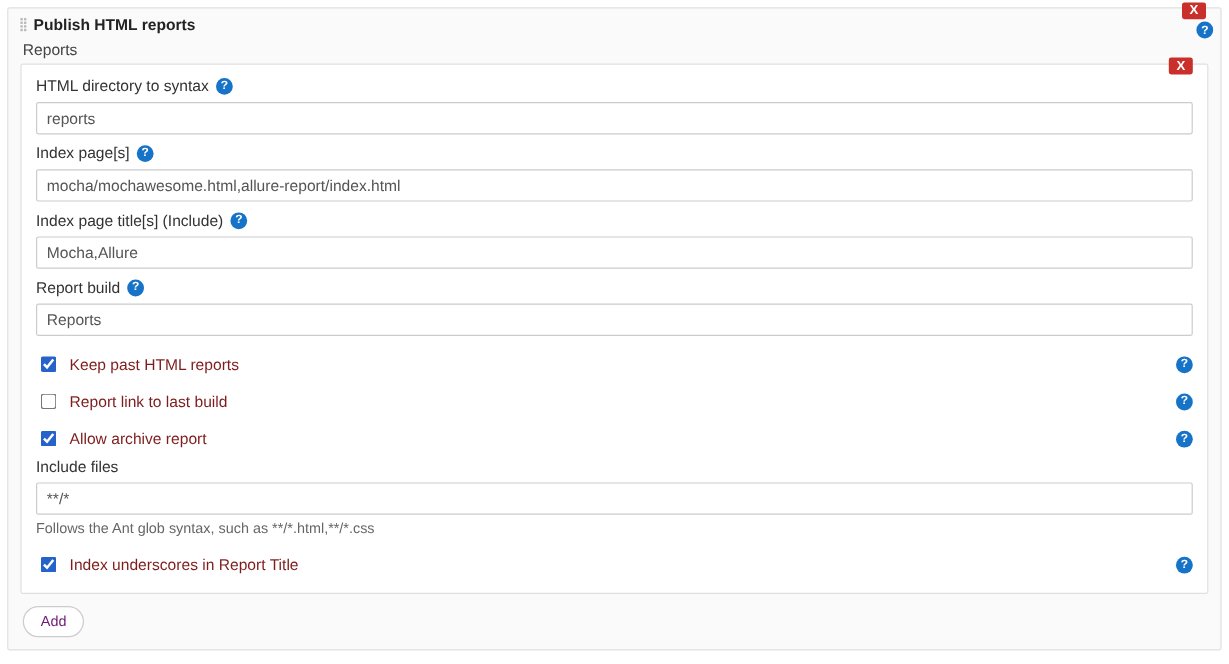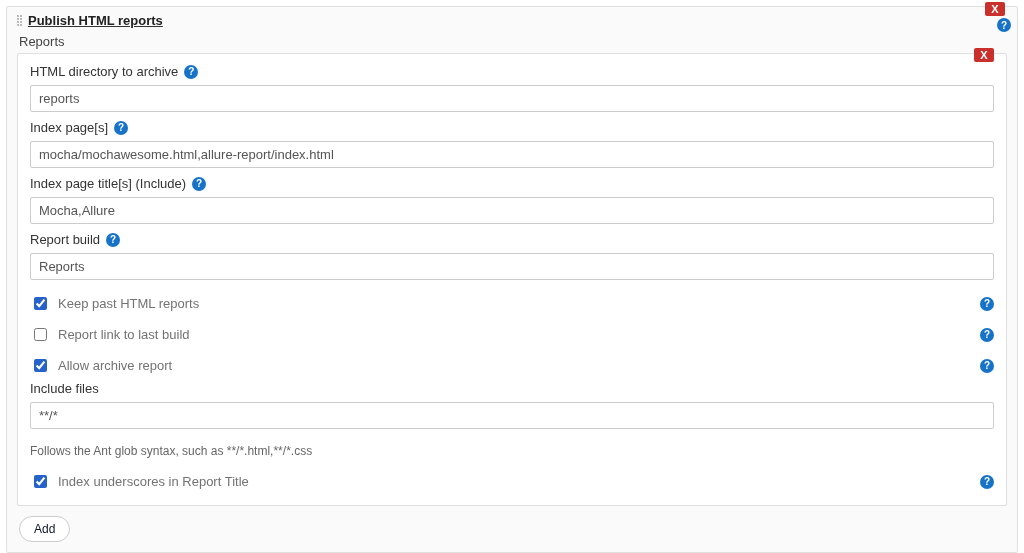--- a/index.html
+++ b/index.html
@@ -17,21 +17,20 @@
     border-radius: 2px;
     background: #fafafa;
     position: relative;
     padding: 6px 10px 10px 10px;
   }
   .section-header {
     display: flex;
     align-items: center;
     gap: 6px;
     position: relative;
-    text-decoration: underline;
   }
   .drag-handle {
     display: inline-flex;
     flex-direction: column;
     gap: 1px;
     cursor: grab;
   }
   .drag-handle span {
     display: flex;
     gap: 1px;
@@ -125,39 +124,39 @@
     padding: 6px 0;
     position: relative;
   }
   .checkbox-row input[type=checkbox] {
     width: 13px;
     height: 13px;
     accent-color: #2563cb;
     cursor: pointer;
   }
   .checkbox-row label {
-    color: #737373;
+    color: #7f1d1d;
     cursor: pointer;
   }
   .checkbox-help {
     margin-left: auto;
   }
   .hint-text {
     font-size: 12px;
     color: #666;
-    margin-top: 15px;
+    margin-top: 4px;
   }
   .add-btn {
     margin-top: 10px;
     margin-left: 2px;
     padding: 5px 14px;
     border: 1px solid #ccc;
     border-radius: 13px;
     background: #fff;
-    color: #0f172a;
+    color: #701a75;
     font-size: 12px;
     cursor: pointer;
   }
 </style>
 </head>
 <body>
 
 <div class="section">
   <div class="close-x close-outer">X</div>
   <span class="help-icon help-outer">?</span>
@@ -184,21 +183,21 @@
     <span class="section-title">Publish HTML reports</span>
   </div>
 
   <div class="reports-label">Reports</div>
 
   <div class="reports-box">
     <div class="close-x close-inner">X</div>
 
     <div class="field-row">
       <div class="field-label">
-        <span>HTML directory to archive</span>
+        <span>HTML directory to syntax</span>
         <span class="help-icon">?</span>
       </div>
       <input type="text" class="text-input" value="reports" style="">
     </div>
 
     <div class="field-row">
       <div class="field-label">
         <span>Index page[s]</span>
         <span class="help-icon">?</span>
       </div>

